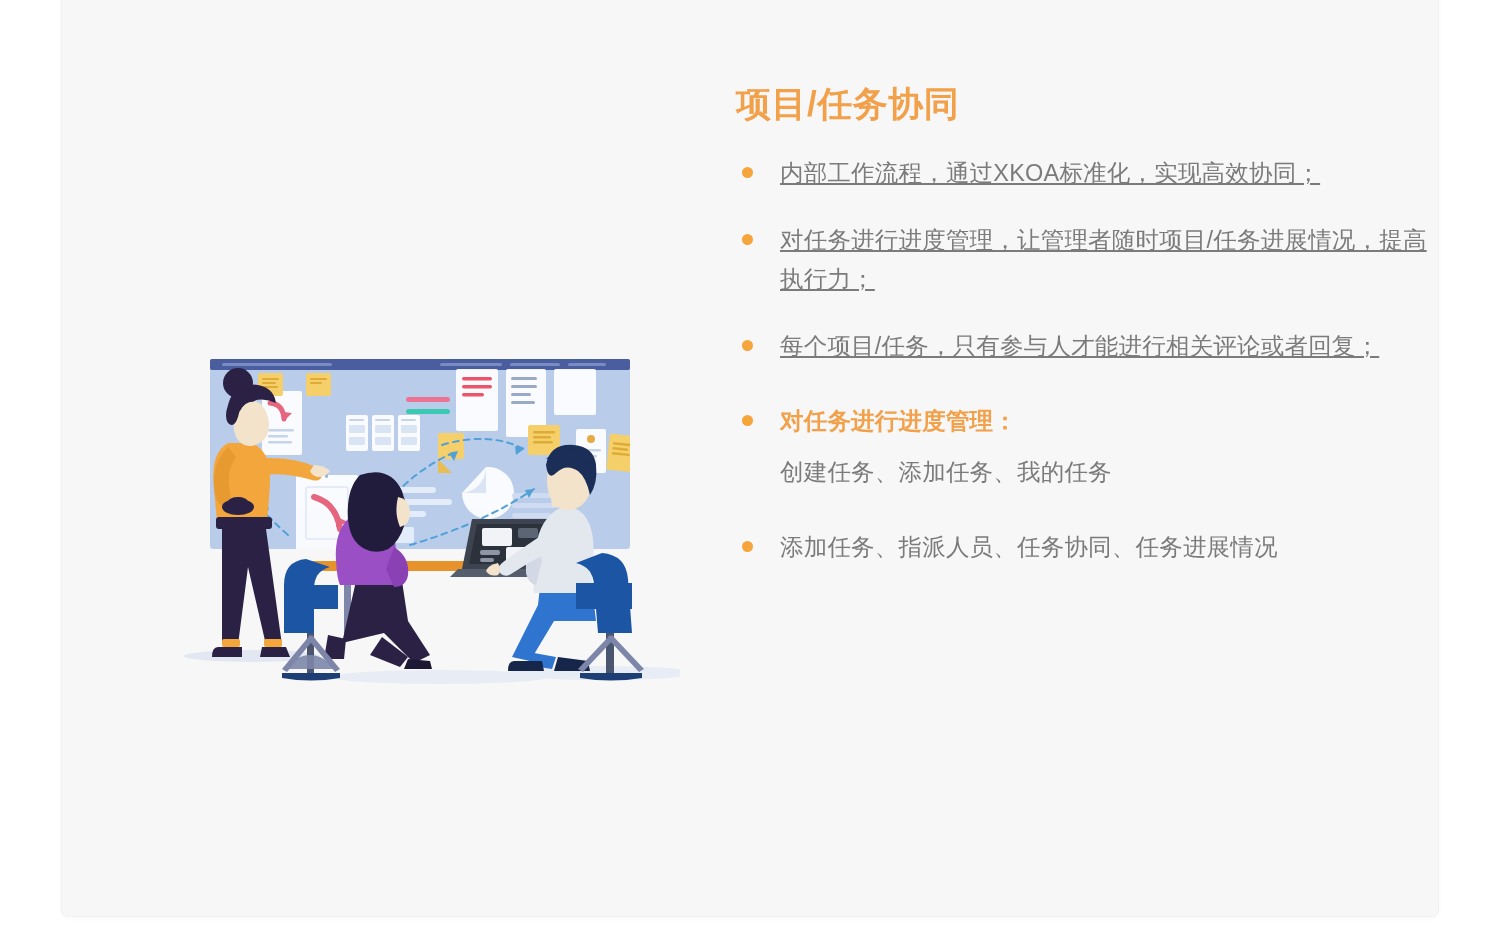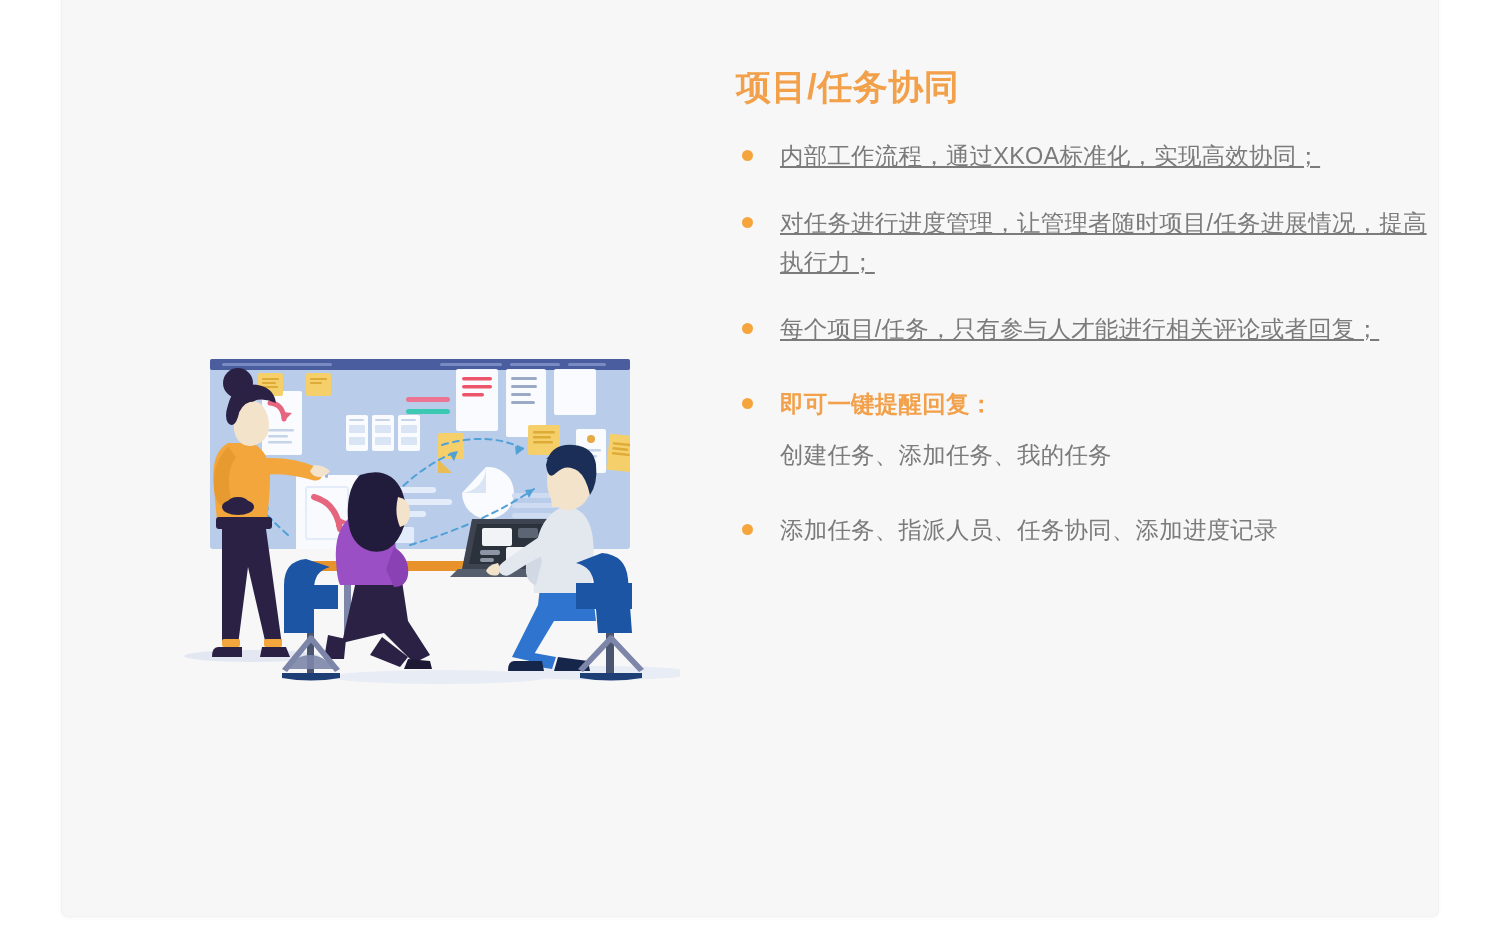--- a/index.html
+++ b/index.html
@@ -35,21 +35,21 @@
     top: 355px;
     width: 570px;
     height: 390px;
   }
   #illustration svg { display: block; width: 100%; height: 100%; }
 
   
   #content-column {
     position: absolute;
     left: 674px;
-    top: 71px;
+    top: 88px;
     width: 710px;
   }
 
   #page-title {
     margin: 0;
     font-size: 35px;
     line-height: 48px;
     font-weight: 700;
     color: #f2a049;
     letter-spacing: 0.5px;
@@ -339,24 +339,24 @@
       </li>
 
 
       <li class="bullet-item item-emphasis">
         <span class="bullet-dot"></span>
         <span class="bullet-text">每个项目/任务，只有参与人才能进行相关评论或者回复；</span>
       </li>
 
       <li class="bullet-item item-emphasis">
         <span class="bullet-dot"></span>
-        <span class="bullet-heading">即可一键提醒回复：</span>
+        <span class="bullet-heading">对任务进行进度管理：</span>
         <span class="bullet-sub">创建任务、添加任务、我的任务</span>
       </li>
 
       <li class="bullet-item">
         <span class="bullet-dot"></span>
-        <span class="bullet-sub">添加任务、指派人员、任务协同、添加进度记录</span>
+        <span class="bullet-sub">添加任务、指派人员、任务协同、任务进展情况</span>
       </li>
 
     </ul>
   </div>
 </div>
 
 </body></html>

